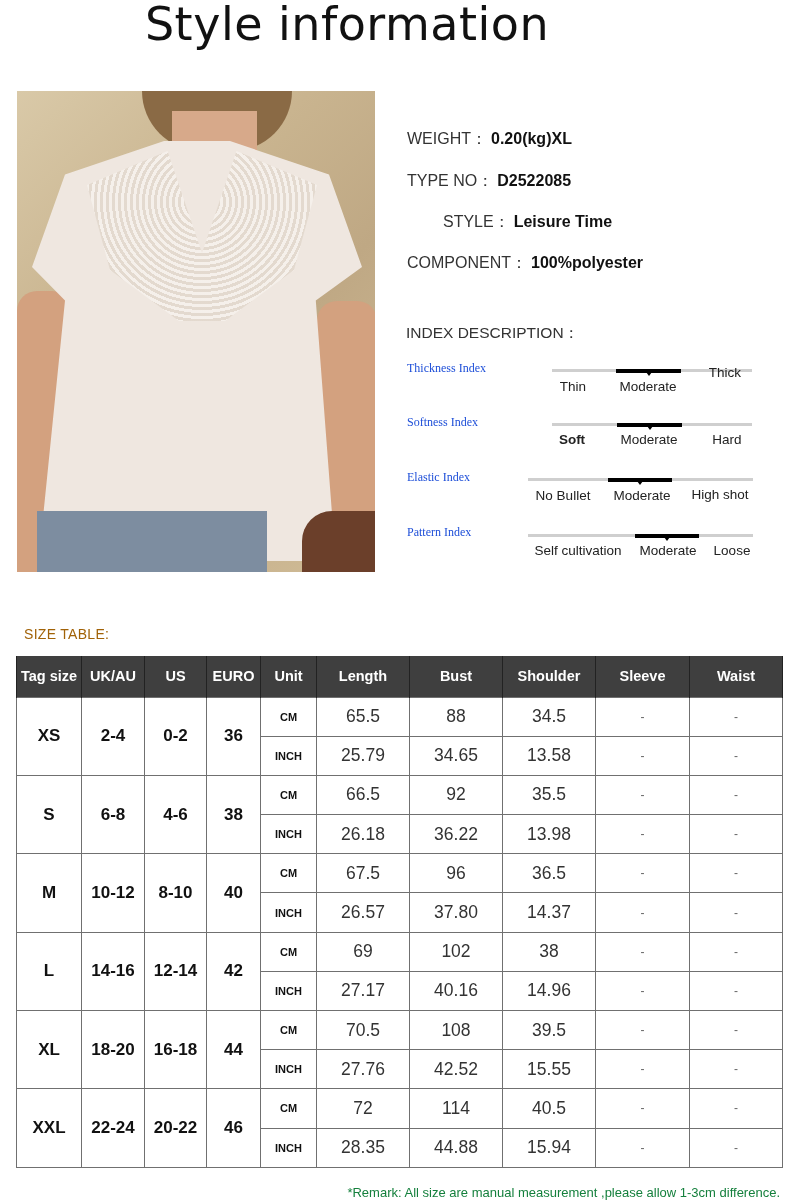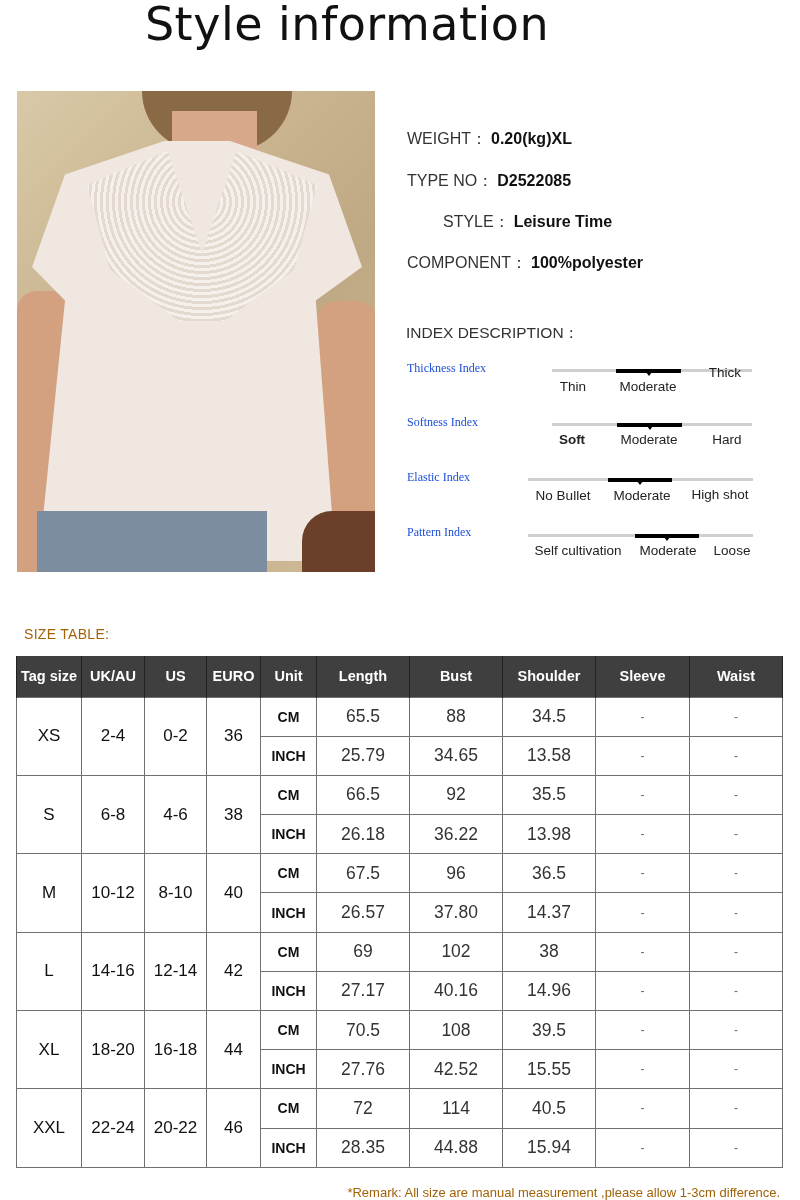--- a/index.html
+++ b/index.html
@@ -57,26 +57,26 @@
     position: absolute; left: 16px; top: 656px; width: 766px;
     border-collapse: collapse; table-layout: fixed;
   }
   table.size th {
     background: #3f3f3f; color: #fff; height: 41px; font-size: 14.5px; font-weight: 700;
     border-left: 1px solid #222; border-right: 1px solid #222; text-align: center;
   }
   table.size td {
     border: 1px solid #707070; height: 39.2px; text-align: center; font-size: 17px; color: #222;
   }
-  table.size td.grp { font-weight: 400; font-size: 17px; color: #111; }
-  table.size td.unit { font-size: 14px; font-weight: 700; color: #111; }
+  table.size td.grp { font-weight: 700; font-size: 17px; color: #111; }
+  table.size td.unit { font-size: 11px; font-weight: 700; color: #111; }
   table.size td.num { font-weight: 400; font-size: 17.5px; color: #333; }
   table.size td.dash { font-size: 12px; color: #666; }
 
-  .remark { position: absolute; right: 20px; top: 1185px; font-size: 13px; color: #a16207; white-space: nowrap; }
+  .remark { position: absolute; right: 20px; top: 1185px; font-size: 13px; color: #15803d; white-space: nowrap; }
 </style>
 </head>
 <body>
 
 <div class="title">Style information</div>
 
 <div class="photo" title="Model wearing white ruffle-sleeve lace V-neck blouse">
   <div class="hair"></div>
   <div class="arm-l"></div>
   <div class="arm-r"></div>

